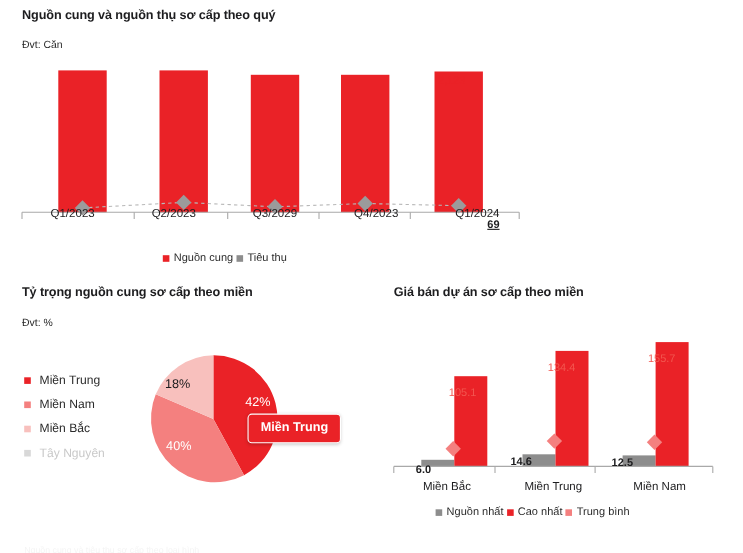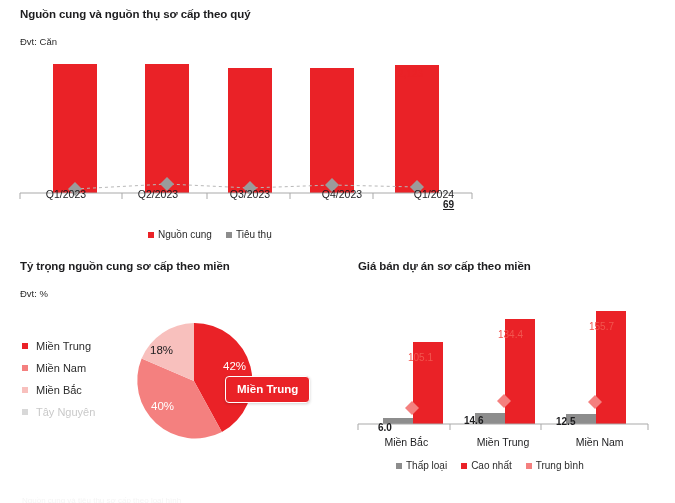--- a/index.html
+++ b/index.html
@@ -35,21 +35,21 @@
   }
 
   
   .plot { position: absolute; }
 
   
   .legend {
     position: absolute;
     display: flex;
     align-items: center;
-    gap: 14px;
+    gap: 3px;
     font-size: 10px;
     color: #2b2b2b;
     white-space: nowrap;
   }
   .legend-item {
     display: flex;
     align-items: center;
     gap: 4px;
   }
   .legend-swatch {
@@ -147,21 +147,21 @@
       <path d="M397 138 L404 145 L397 152 L390 145 Z" fill="#9b9b9b"></path>
     </g>
   </svg>
 
   <div class="value-label" style="position:absolute; left:378px; top:36px; color:#ea2227;">2,123</div>
   <div class="value-label" style="position:absolute; left:423px; top:167px; color:#1d1d1f; font-weight:bold;text-decoration:underline;">69</div>
 
   <div class="cat-labels" style="left:0px; top:180px; width:460px;">
     <div>Q1/2023</div>
     <div>Q2/2023</div>
-    <div>Q3/2023</div>
+    <div>Q3/2029</div>
     <div>Q4/2023</div>
     <div>Q1/2024</div>
   </div>
 
   <div class="legend" style="left:128px; top:221px;">
     <div class="legend-item">
       <span class="legend-swatch" style="background:#ea2227;"></span>
       <span>Nguồn cung</span>
     </div>
     <div class="legend-item">
@@ -254,21 +254,21 @@
 
   <div class="cat-labels" style="left:0px; top:176px; width:290px;">
     <div>Miền Bắc</div>
     <div>Miền Trung</div>
     <div>Miền Nam</div>
   </div>
 
   <div class="legend" style="left:38px; top:200px;">
     <div class="legend-item">
       <span class="legend-swatch" style="background:#8d8d8d;"></span>
-      <span>Thấp loại</span>
+      <span>Nguồn nhất</span>
     </div>
     <div class="legend-item">
       <span class="legend-swatch" style="background:#ea2227;"></span>
       <span>Cao nhất</span>
     </div>
     <div class="legend-item">
       <span class="legend-swatch" style="background:#f4807f;"></span>
       <span>Trung bình</span>
     </div>
   </div>

